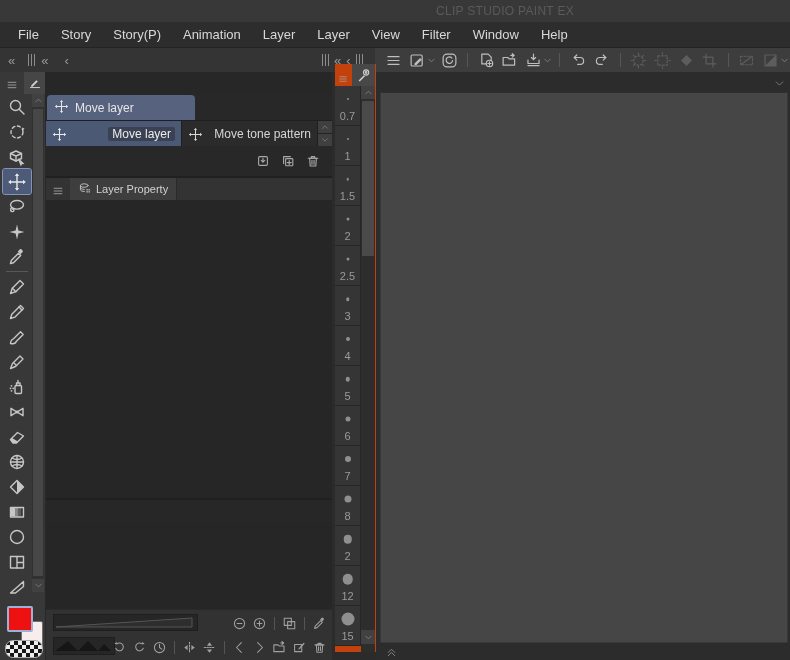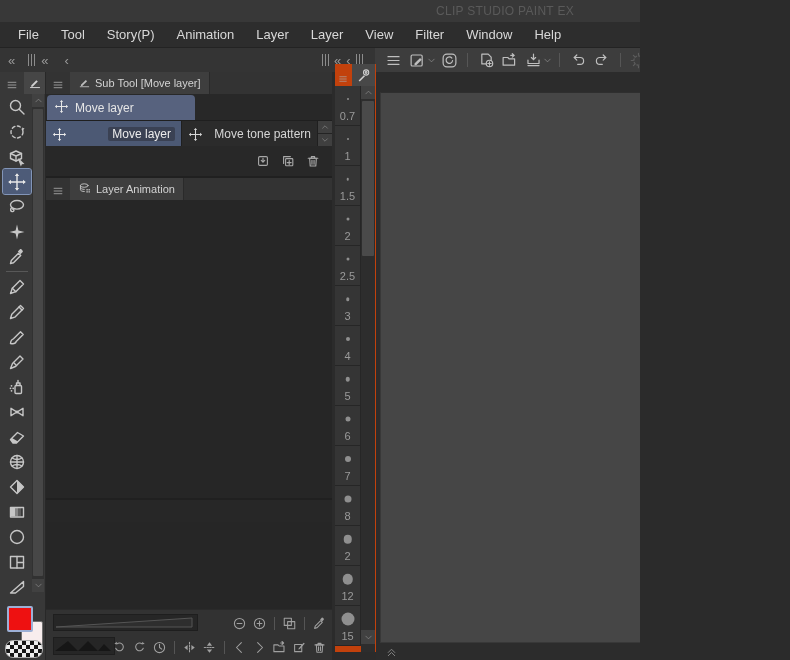--- a/index.html
+++ b/index.html
@@ -1,16 +1,16 @@
 <!DOCTYPE html>
 <html style="--accent: #57627e; --selected: #4c5974; --foreground: #ee1111; --background: #f8eded; --canvas: #464646;"><head>
 <meta charset="utf-8">
 <style>
   html,body{margin:0;padding:0;background:#2b2b2b;}
-  .window{position:relative;width:640px;height:660px;background:#2b2b2b;overflow:hidden;
+  .window{position:relative;width:790px;height:660px;background:#2b2b2b;overflow:hidden;
           font-family:"Liberation Sans",sans-serif;-webkit-user-select:none;user-select:none;}
   .icon{display:inline-flex;align-items:center;justify-content:center;}
   .txt-icon{font-size:13px;line-height:1;color:#9a9a9a;}
   .grip{width:7px;height:12px;background:repeating-linear-gradient(90deg,#8c8c8c 0 1px,transparent 1px 3px);}
 
   
   .titlebar{position:absolute;left:0;top:0;width:100%;height:22px;background:#383838;}
   .title{position:absolute;left:410px;width:190px;text-align:center;line-height:22px;
          font-size:12px;color:#5a5a5a;letter-spacing:.3px;}
 
@@ -131,21 +131,21 @@
 <body>
 
 <div class="window">
 
   <div class="titlebar">
     <span class="title">CLIP STUDIO PAINT EX</span>
   </div>
 
   <div class="menubar">
       <div class="menu-item">File</div>
-      <div class="menu-item">Tool</div>
+      <div class="menu-item">Story</div>
       <div class="menu-item">Story(P)</div>
       <div class="menu-item">Animation</div>
       <div class="menu-item">Layer</div>
       <div class="menu-item">Layer</div>
       <div class="menu-item">View</div>
       <div class="menu-item">Filter</div>
       <div class="menu-item">Window</div>
       <div class="menu-item">Help</div>
     </div>
 
@@ -497,36 +497,20 @@
         </span>
     </div>
     <div class="fg-swatch"></div>
     <div class="bg-swatch"></div>
     <div class="tr-swatch"></div>
   </div>
 
   <div class="panel-col">
 
     <div class="panel" id="subtool-panel">
-      <div class="panel-header">
-        <span class="ph-burger"><span class="icon">
-              <svg viewBox="0 0 20 20" width="12" height="12" fill="none" stroke="currentColor" stroke-width="1.4" stroke-linecap="round" stroke-linejoin="round">
-                <path d="M3.5 5.5h13M3.5 10h13M3.5 14.5h13"></path>
-              </svg>
-            </span></span>
-        <div class="panel-tab">
-          <span><span class="icon">
-                <svg viewBox="0 0 20 20" width="13" height="13" fill="none" stroke="currentColor" stroke-width="1.4" stroke-linecap="round" stroke-linejoin="round">
-                  <path d="M4.5 13.5L12 6l2 2-7.5 7.5h-2z" fill="currentColor" stroke="none"></path>
-                  <path d="M3.5 16.5h13"></path>
-                </svg>
-              </span></span>
-          <span>Sub Tool [Move layer]</span>
-        </div>
-      </div>
       <div class="subtool-group-row">
         <div class="group-tab">
           <span><span class="icon">
                 <svg viewBox="0 0 20 20" width="15" height="15" fill="none" stroke="currentColor" stroke-width="1.4" stroke-linecap="round" stroke-linejoin="round">
                   <path d="M10 3v14M3 10h14"></path>
                   <path d="M10 1.2L12.2 4H7.8zM10 18.8L12.2 16H7.8zM1.2 10L4 7.8v4.4zM18.8 10L16 7.8v4.4z" fill="currentColor" stroke="none"></path>
                 </svg>
               </span></span>
           <span>Move layer</span>
         </div>
@@ -608,21 +592,21 @@
                 <svg viewBox="0 0 20 20" width="14" height="14" fill="none" stroke="currentColor" stroke-width="1.4" stroke-linecap="round" stroke-linejoin="round">
                   <ellipse cx="9" cy="6.5" rx="5.5" ry="2.5"></ellipse>
                   <path d="M3.5 6.5v6c0 1.4 2.5 2.5 5.5 2.5"></path>
                   <path d="M3.5 9.5c0 1.4 2.5 2.5 5.5 2.5"></path>
                   <rect x="12" y="11.5" width="2" height="2" fill="currentColor" stroke="none"></rect>
                   <rect x="15" y="11.5" width="2" height="2" fill="currentColor" stroke="none"></rect>
                   <rect x="12" y="14.5" width="2" height="2" fill="currentColor" stroke="none"></rect>
                   <rect x="15" y="14.5" width="2" height="2" fill="currentColor" stroke="none"></rect>
                 </svg>
               </span></span>
-          <span>Layer Animation</span>
+          <span>Layer Property</span>
         </div>
       </div>
       <div class="panel-body"></div>
     </div>
 
     <div class="panel" id="subview-panel">
       <div class="panel-body"></div>
       <div class="subview-controls">
         <div class="zoom-slider">
           <svg viewBox="0 0 141 13" width="141" height="13" preserveAspectRatio="none">

